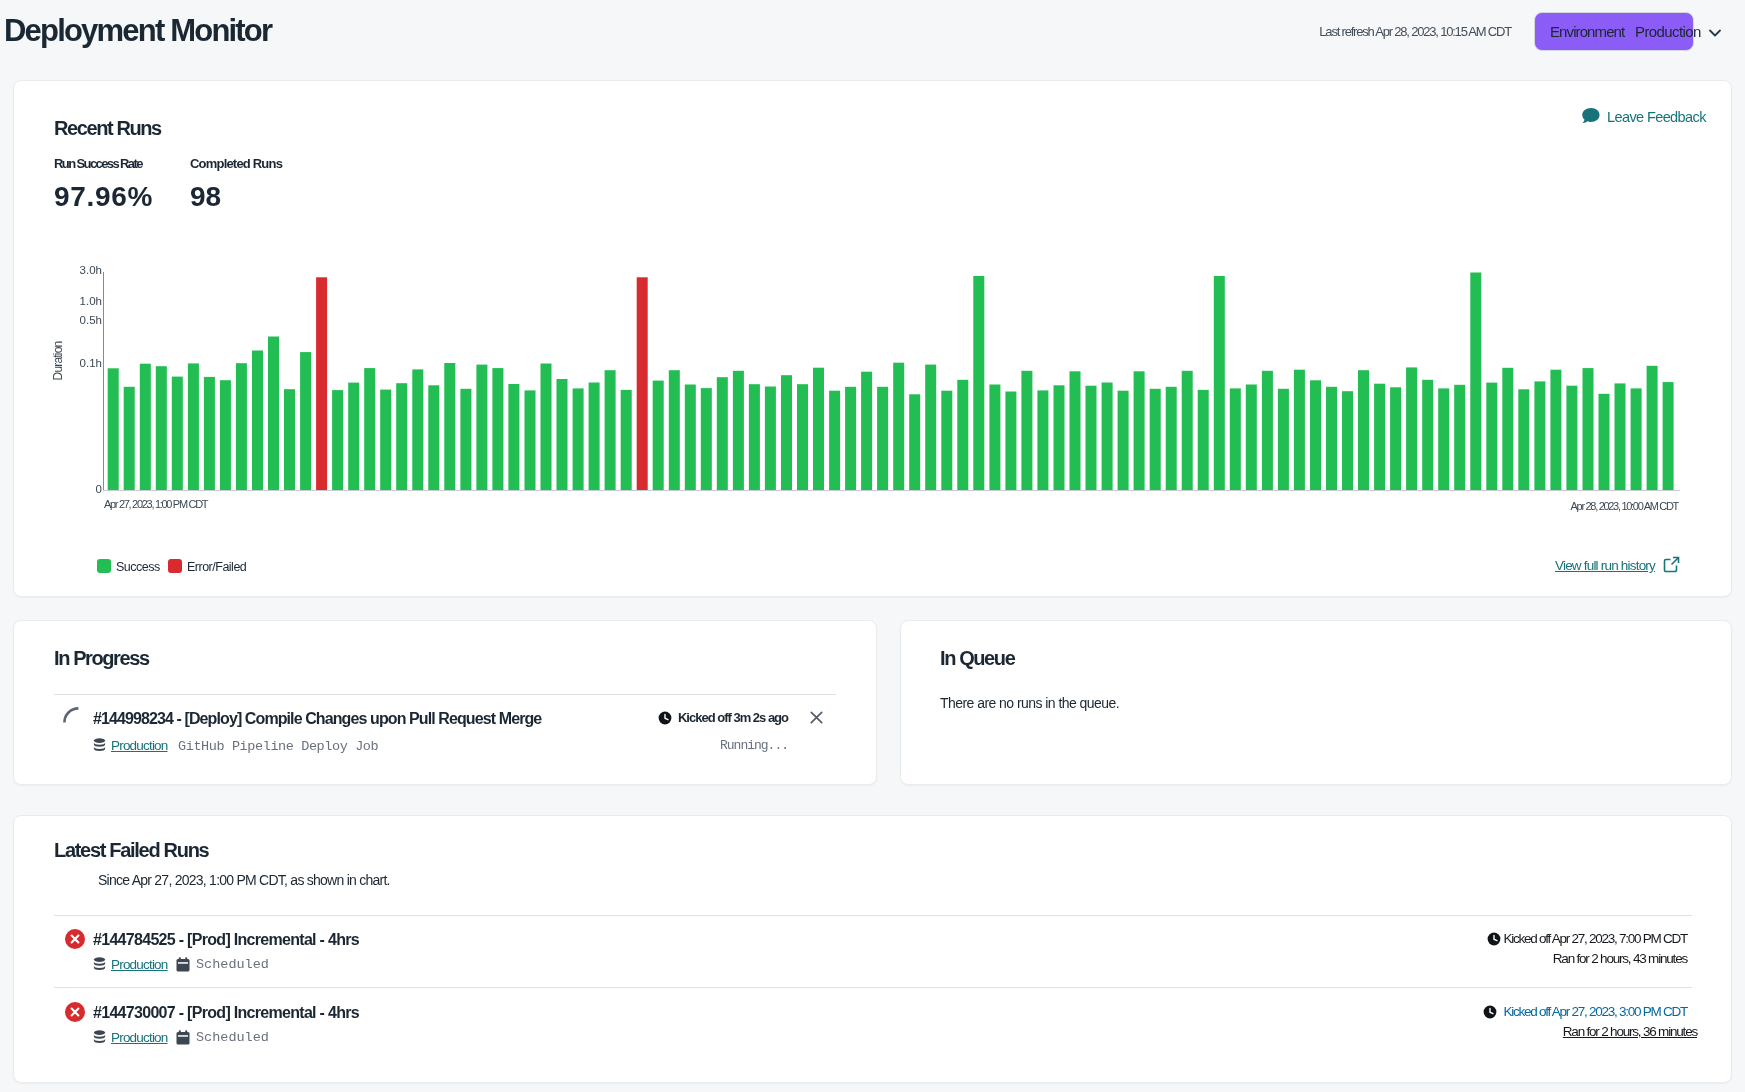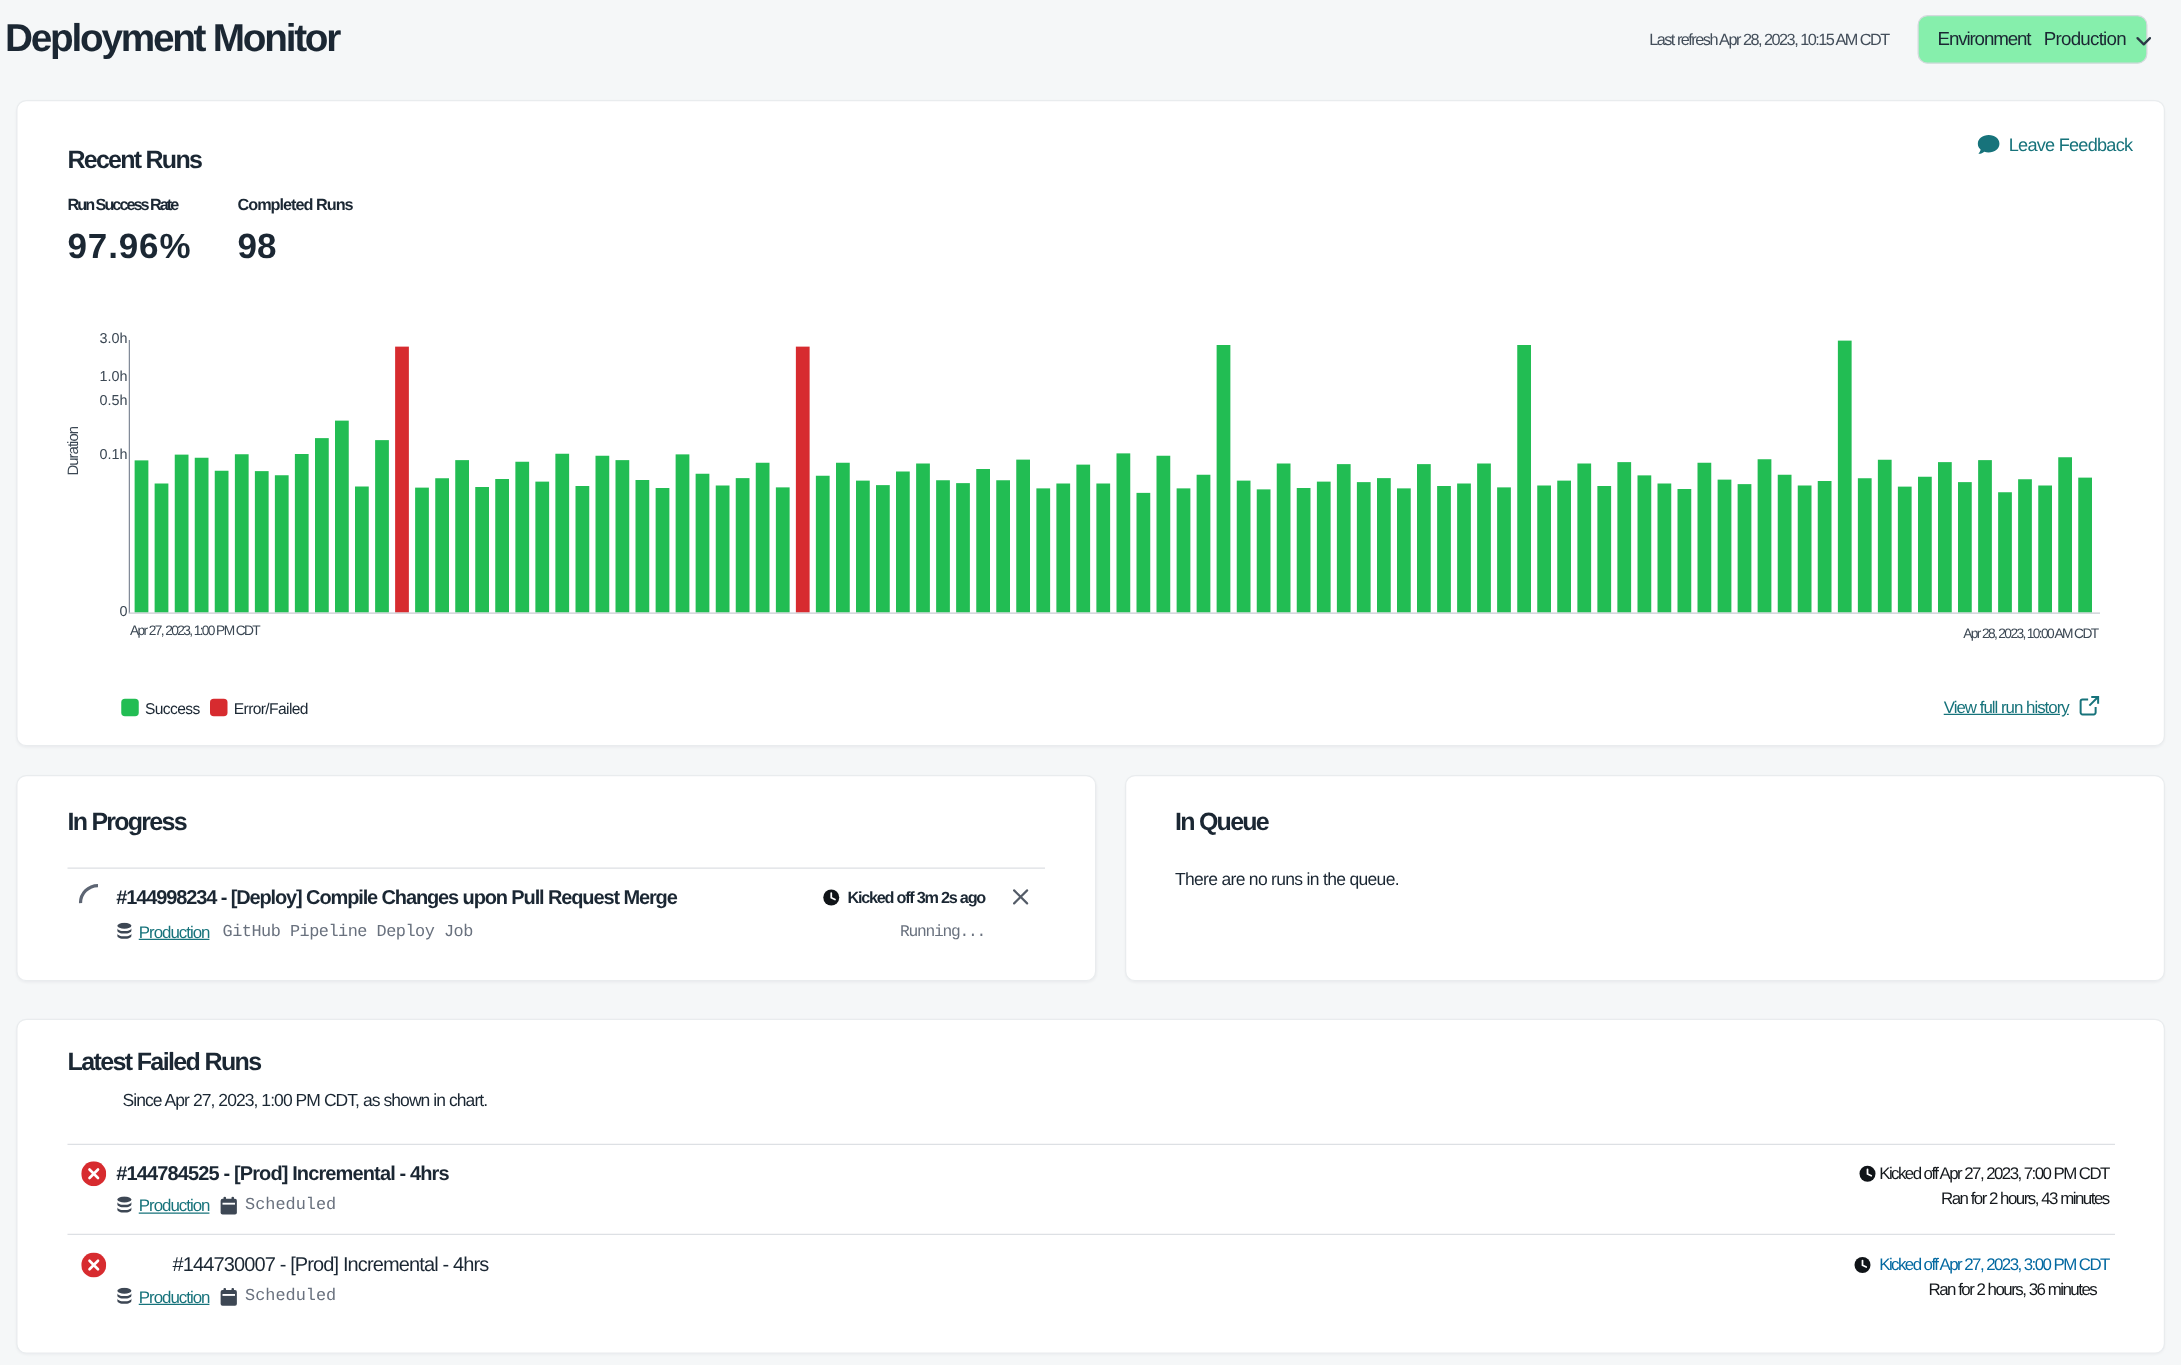--- a/index.html
+++ b/index.html
@@ -8,21 +8,21 @@
 .navy { color:#1b2733; }
 .gray { color:#69717e;font-family:Liberation Mono, monospace; }
 .ctitle { font-size:20px; font-weight:700; color:#1b2733; letter-spacing:-1.4px; }
 .rflex { position:absolute; display:flex; align-items:center; gap:6px;text-align:right; }
 a { text-decoration:underline; color:#17737b; }
 </style></head>
 <body>
 
 <div class="abs navy" style="left:4px; top:13px; font-size:31px; font-weight:700; letter-spacing:-1.8px;">Deployment Monitor</div>
 <div class="abs" style="right:234px; top:24px; font-size:13px; color:#434e5a; letter-spacing:-1.2px;">Last refresh Apr 28, 2023, 10:15 AM CDT</div>
-<div class="abs" style="left:1534px; top:12px; width:184px; height:39px; background:#86efac; border:1px solid #d4d9dd; border-radius:8px;">
+<div class="abs" style="left:1534px; top:12px; width:160px; height:39px; background:#8b5cf6; border:1px solid #d4d9dd; border-radius:8px;">
   <span class="abs navy" style="left:15px; top:10px; font-size:15px; letter-spacing:-0.9px;">Environment</span>
   <span class="abs navy" style="left:100px; top:10px; font-size:15px; letter-spacing:-0.6px;">Production</span>
   <svg class="abs" style="left:172px; top:12px;" width="16" height="16" viewBox="0 0 16 16" fill="none">
       <path d="M3 5.5 L8 10.5 L13 5.5" stroke="#2b3946" stroke-width="1.8" stroke-linecap="round" stroke-linejoin="round"></path>
     </svg>
 </div>
 
 <div class="card" style="left:13px; top:80px; width:1719px; height:517px;"></div>
 <div class="abs ctitle" style="left:54px; top:117px;">Recent Runs</div>
 <svg class="abs" style="left:1581px; top:107px;" width="20" height="19" viewBox="0 0 19 18">
@@ -235,21 +235,21 @@
     <span style="font-size:13.5px; color:#15191d; letter-spacing:-1.25px; white-space:nowrap;">Kicked off Apr 27, 2023, 7:00 PM CDT</span>
   </div>
 <div class="abs" style="right:58px; top:951px; font-size:13.5px; color:#15191d; letter-spacing:-1.2px;">Ran for 2 hours, 43 minutes</div>
 
 <div class="abs" style="left:54px; top:987px; width:1638px; height:1px; background:#dde0e4;"></div>
 
 <div class="abs" style="left:65px; top:1002px; width:20px; height:20px;"><svg width="20" height="20" viewBox="0 0 20 20">
       <circle cx="10" cy="10" r="10" fill="#d72b2f"></circle>
       <path d="M6.6 6.6 L13.4 13.4 M13.4 6.6 L6.6 13.4" stroke="#fff" stroke-width="2.1" stroke-linecap="round"></path>
     </svg></div>
-<div class="abs navy" style="left:93px; top:1004px; font-size:16px; font-weight:400; letter-spacing:-0.7px;margin-left:45px;">#144730007 - [Prod] Incremental - 4hrs</div>
+<div class="abs navy" style="left:93px; top:1004px; font-size:16px; font-weight:700; letter-spacing:-0.7px;">#144730007 - [Prod] Incremental - 4hrs</div>
 <div class="rflex" style="left:93px; top:1030px; gap:5px;">
     <svg width="13" height="15" viewBox="0 0 13 15" style="flex:none;">
       <g fill="#3d4754">
         <ellipse cx="6.5" cy="2.6" rx="5.6" ry="2.4"></ellipse>
         <path d="M.9 4.5 c0 1.3 2.5 2.3 5.6 2.3 s5.6-1 5.6-2.3 v2 c0 1.3-2.5 2.3-5.6 2.3 s-5.6-1-5.6-2.3z"></path>
         <path d="M.9 8.7 c0 1.3 2.5 2.3 5.6 2.3 s5.6-1 5.6-2.3 v2 c0 1.3-2.5 2.3-5.6 2.3 s-5.6-1-5.6-2.3z"></path>
       </g>
     </svg>
     <a style="font-size:13.5px; letter-spacing:-0.8px;">Production</a>
   </div>
@@ -264,13 +264,13 @@
     </svg>
     <span class="gray" style="font-size:13.5px;">Scheduled</span>
   </div>
 <div class="rflex" style="right:58px; top:1004px; gap:6px;">
     <svg width="14" height="14" viewBox="0 0 14 14" style="flex:none;">
       <circle cx="7" cy="7" r="6.4" fill="#101418"></circle>
       <path d="M7 3.4 V7.2 l3 1.4" stroke="#fff" stroke-width="1.4" fill="none" stroke-linecap="round"></path>
     </svg>
     <span style="font-size:13.5px; color:#0369a1; letter-spacing:-1.25px; white-space:nowrap;">Kicked off Apr 27, 2023, 3:00 PM CDT</span>
   </div>
-<div class="abs" style="right:68px; top:1024px; font-size:13.5px; color:#15191d; letter-spacing:-1.2px;">Ran for 2 hours, 36 minutes</div>
+<div class="abs" style="right:48px; top:1024px; font-size:13.5px; color:#15191d; letter-spacing:-1.2px;text-decoration:underline;">Ran for 2 hours, 36 minutes</div>
 
 </body></html>

